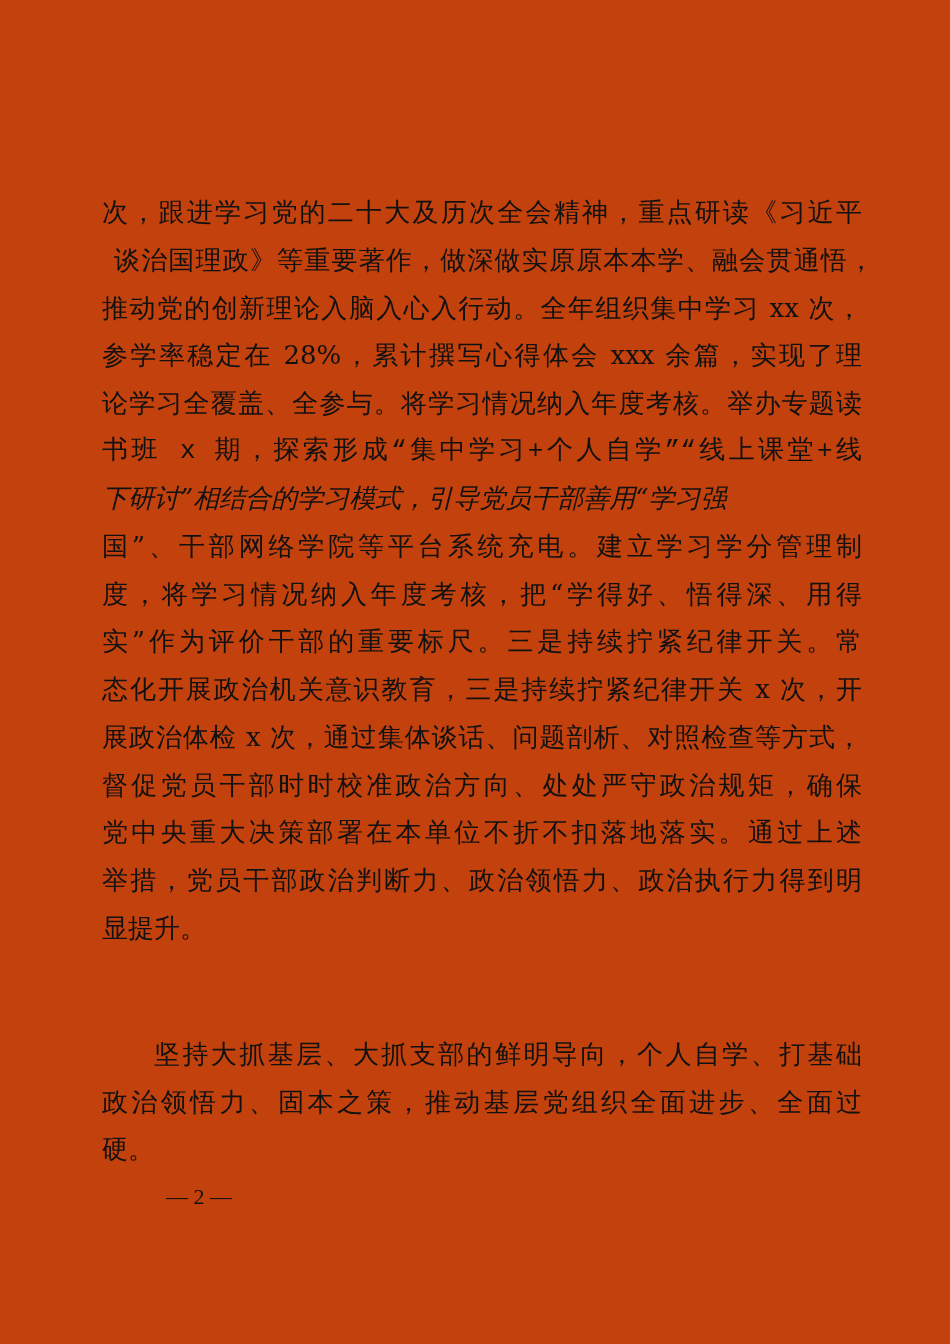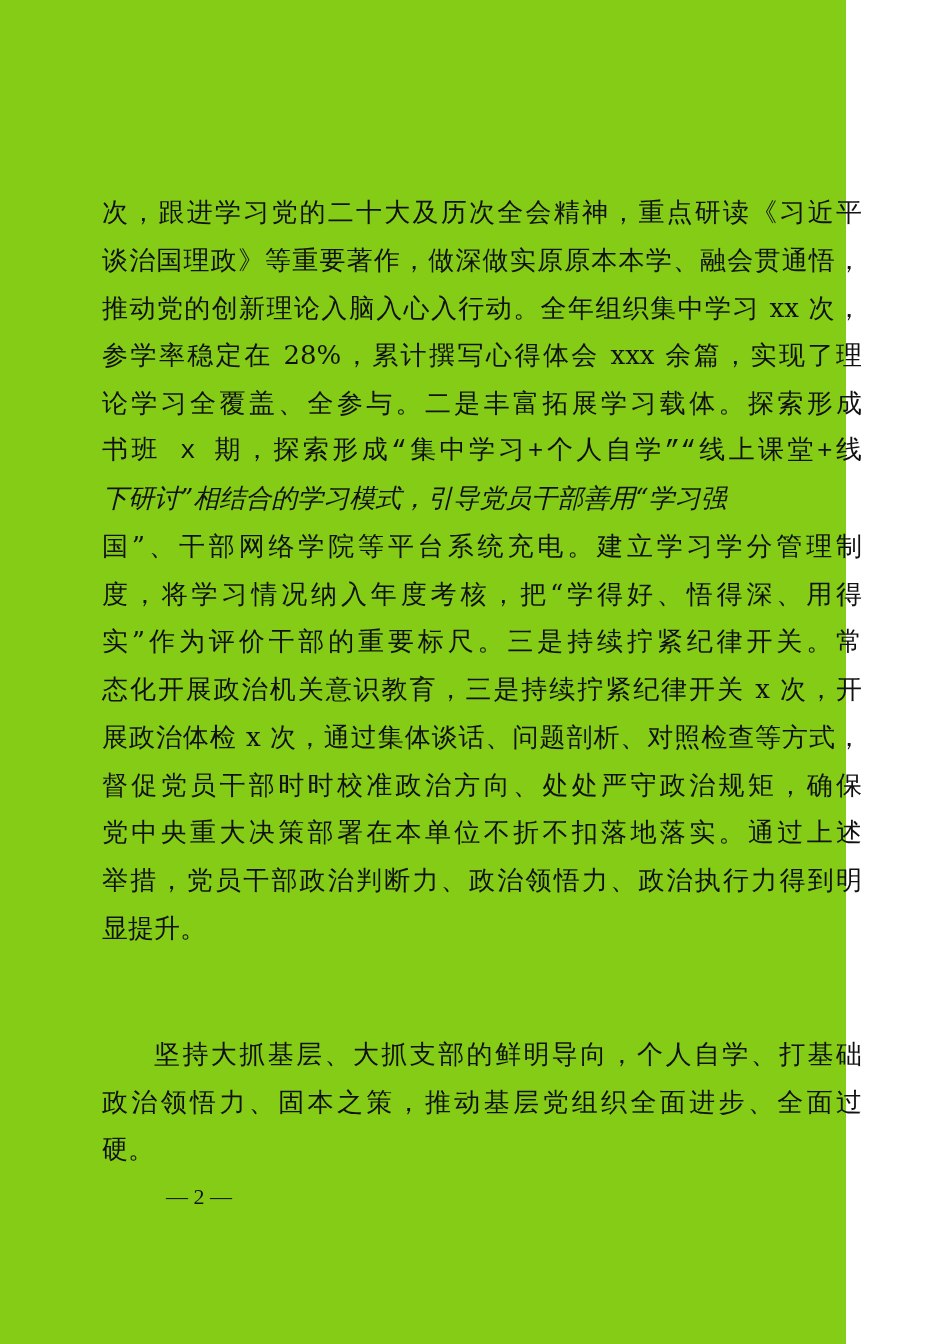--- a/index.html
+++ b/index.html
@@ -1,18 +1,18 @@
 <!DOCTYPE html>
 <html><head>
   <meta charset="utf-8">
   <style>
     html, body { margin: 0; padding: 0; background: #ffffff; }
     body { width: 950px; height: 1344px; position: relative; overflow: hidden; }
     .page {
-      position: absolute; left: 0; top: 0; width: 846px; height: 1344px; background: #84cc16;
+      position: absolute; left: 0; top: 0; width: 950px; height: 1344px; background: #c2410c;
     }
     .line {
       position: absolute;
       left: 102px;
       width: 760px;
       height: 40px;
       font-family: "DejaVu Serif", "Liberation Serif", serif;
       font-size: 26px;
       line-height: 40px;
       color: #111111;
@@ -34,24 +34,24 @@
       line-height: 30px;
     }
   </style>
 </head>
 <body>
 
 <div class="page">
 
   <div>
     <div class="line" style="top:192px;">次，跟进学习党的二十大及历次全会精神，重点研读《习近平</div>
-    <div class="line" style="top:240px;">谈治国理政》等重要著作，做深做实原原本本学、融会贯通悟，</div>
+    <div class="line" style="top:240px;margin-left:12px;">谈治国理政》等重要著作，做深做实原原本本学、融会贯通悟，</div>
     <div class="line" style="top:288px;">推动党的创新理论入脑入心入行动。全年组织集中学习 xx 次，</div>
     <div class="line" style="top:335px;">参学率稳定在 28%，累计撰写心得体会 xxx 余篇，实现了理</div>
-    <div class="line" style="top:383px;">论学习全覆盖、全参与。二是丰富拓展学习载体。探索形成</div>
+    <div class="line" style="top:383px;">论学习全覆盖、全参与。将学习情况纳入年度考核。举办专题读</div>
     <div class="line" style="top:431px;font-family:Liberation Mono, monospace;">书班 x 期，探索形成“集中学习+个人自学”“线上课堂+线</div>
     <div class="line last" style="top:478px;font-style:italic;">下研讨”相结合的学习模式，引导党员干部善用“学习强</div>
     <div class="line" style="top:526px;">国”、干部网络学院等平台系统充电。建立学习学分管理制</div>
     <div class="line" style="top:574px;">度，将学习情况纳入年度考核，把“学得好、悟得深、用得</div>
     <div class="line" style="top:621px;">实”作为评价干部的重要标尺。三是持续拧紧纪律开关。常</div>
     <div class="line" style="top:669px;">态化开展政治机关意识教育，三是持续拧紧纪律开关 x 次，开</div>
     <div class="line" style="top:717px;">展政治体检 x 次，通过集体谈话、问题剖析、对照检查等方式，</div>
     <div class="line" style="top:765px;">督促党员干部时时校准政治方向、处处严守政治规矩，确保</div>
     <div class="line" style="top:812px;">党中央重大决策部署在本单位不折不扣落地落实。通过上述</div>
     <div class="line" style="top:860px;">举措，党员干部政治判断力、政治领悟力、政治执行力得到明</div>

